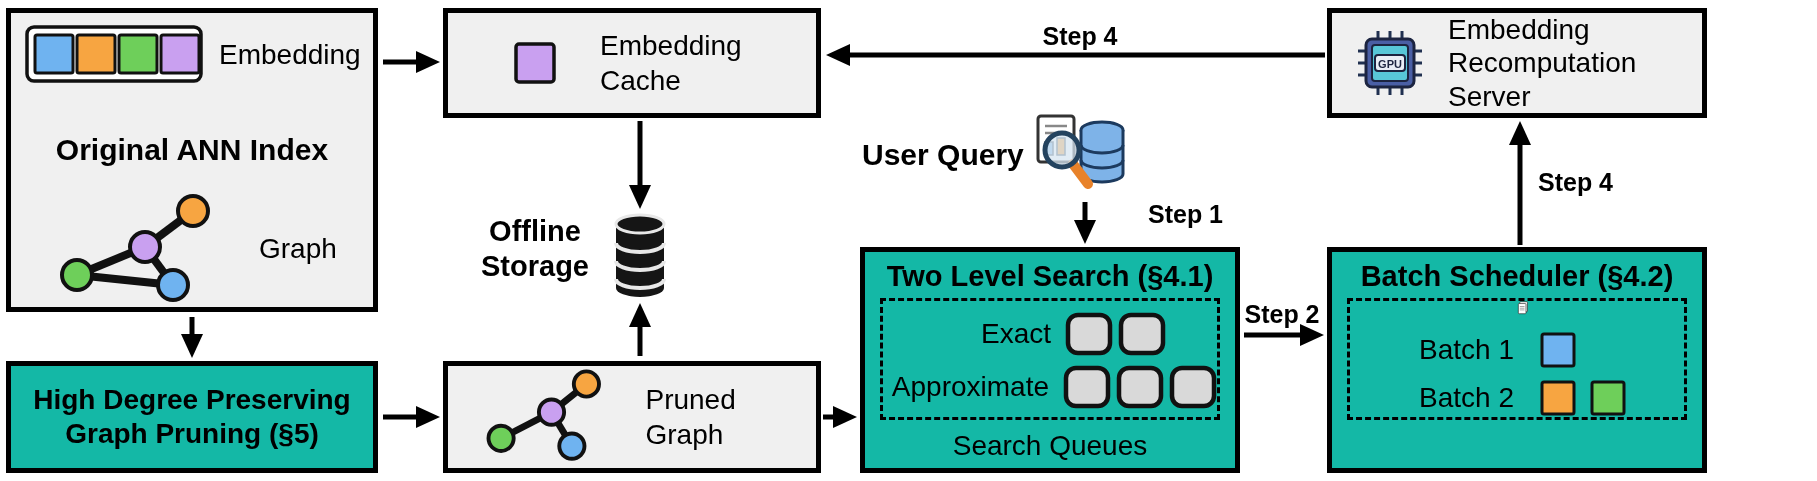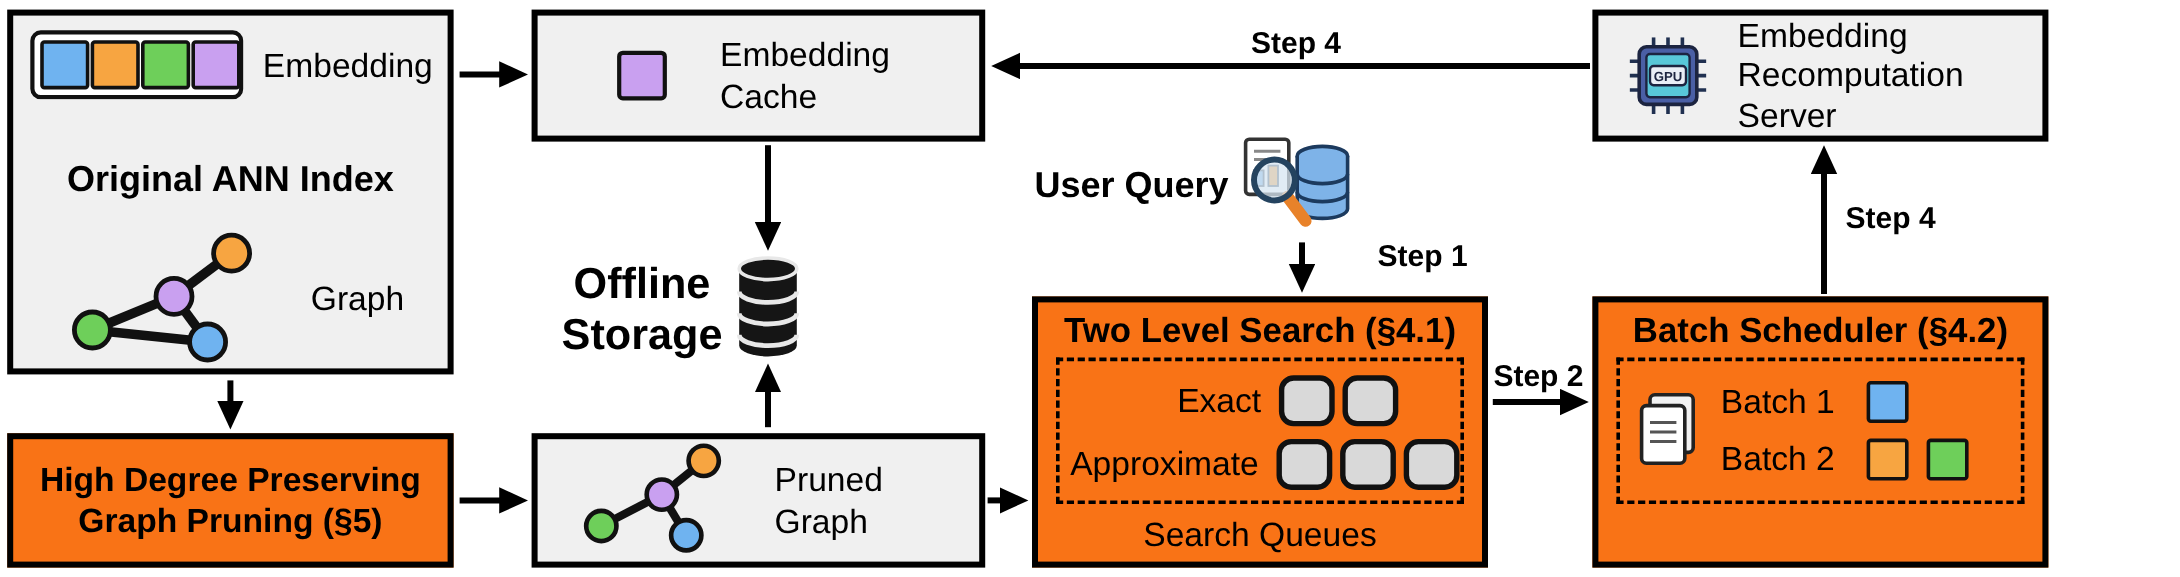--- a/index.html
+++ b/index.html
@@ -1,21 +1,21 @@
 <!DOCTYPE html>
 <html><head>
 <meta charset="utf-8">
 <style>
   * { margin:0; padding:0; box-sizing:border-box; }
   body { font-family:"Liberation Sans", sans-serif; background:#fff; color:#000; }
   .canvas { position:relative; width:1817px; height:481px; background:#fff; overflow:hidden; }
 
   .box { position:absolute; border:5px solid #000; }
   .bg-light { background:#f0f0f0; }
-  .bg-dark  { background:#f97316; }
+  .bg-dark  { background:#14b8a6; }
 
   .abs { position:absolute; }
 
   .txt28 { font-size:28px; line-height:1.25; }
 
   .title-center { position:absolute; left:0; top:8px; width:100%; text-align:center; font-size:29px; font-weight:700; }
   .footer-center { position:absolute; left:0; bottom:6px; width:100%; text-align:center; font-size:28px; }
 
   .dashed { position:absolute; border:3px dashed #000; }
 
@@ -28,31 +28,31 @@
 
   
   .cache-inner { display:flex; height:100%; align-items:center; justify-content:center; gap:42px; }
   .cache-label { width:152px; font-size:28px; line-height:1.25; }
 
   
   .server-inner { display:flex; height:100%; align-items:center; gap:26px; padding-left:26px; }
   .server-label { width:210px; font-size:28px; line-height:1.18; }
 
   
-  .offline-label { position:absolute; left:468px; top:214px; width:134px; text-align:center; font-size:36px; font-weight:700; line-height:1.2; }
+  .offline-label { position:absolute; left:468px; top:214px; width:134px; text-align:center; font-size:29px; font-weight:700; line-height:1.2; }
   .uq-label { position:absolute; left:862px; top:138px; font-size:30px; font-weight:700; }
 
   
   .q-rows { position:absolute; left:0; top:6px; width:100%; }
   .q-row { display:flex; align-items:center; gap:8px; height:53px; padding-left:4px; }
   .q-label { width:170px; text-align:right; font-size:28px; padding-right:6px; }
   .slots { display:flex; gap:5px; }
 
   
-  .batch-inner { position:absolute; inset:0; display:flex; align-items:center; gap:16px; padding-left:12px; }
+  .batch-inner { position:absolute; inset:0; display:flex; align-items:center; gap:16px; padding-left:12px;flex-direction:column; }
   .batch-rows { display:flex; flex-direction:column; gap:10px; }
   .batch-row { display:flex; align-items:center; gap:12px; }
   .batch-label { width:108px; font-size:28px; }
 
   .hd-inner { display:flex; height:100%; width:100%; align-items:center; justify-content:center;border-radius:21px; }
   .hd-text { width:100%; text-align:center; font-size:28px; font-weight:700; line-height:1.22; }
 
   .pruned-inner { display:flex; height:100%; align-items:center; gap:28px; padding-left:24px; }
 
   svg { display:block; }

